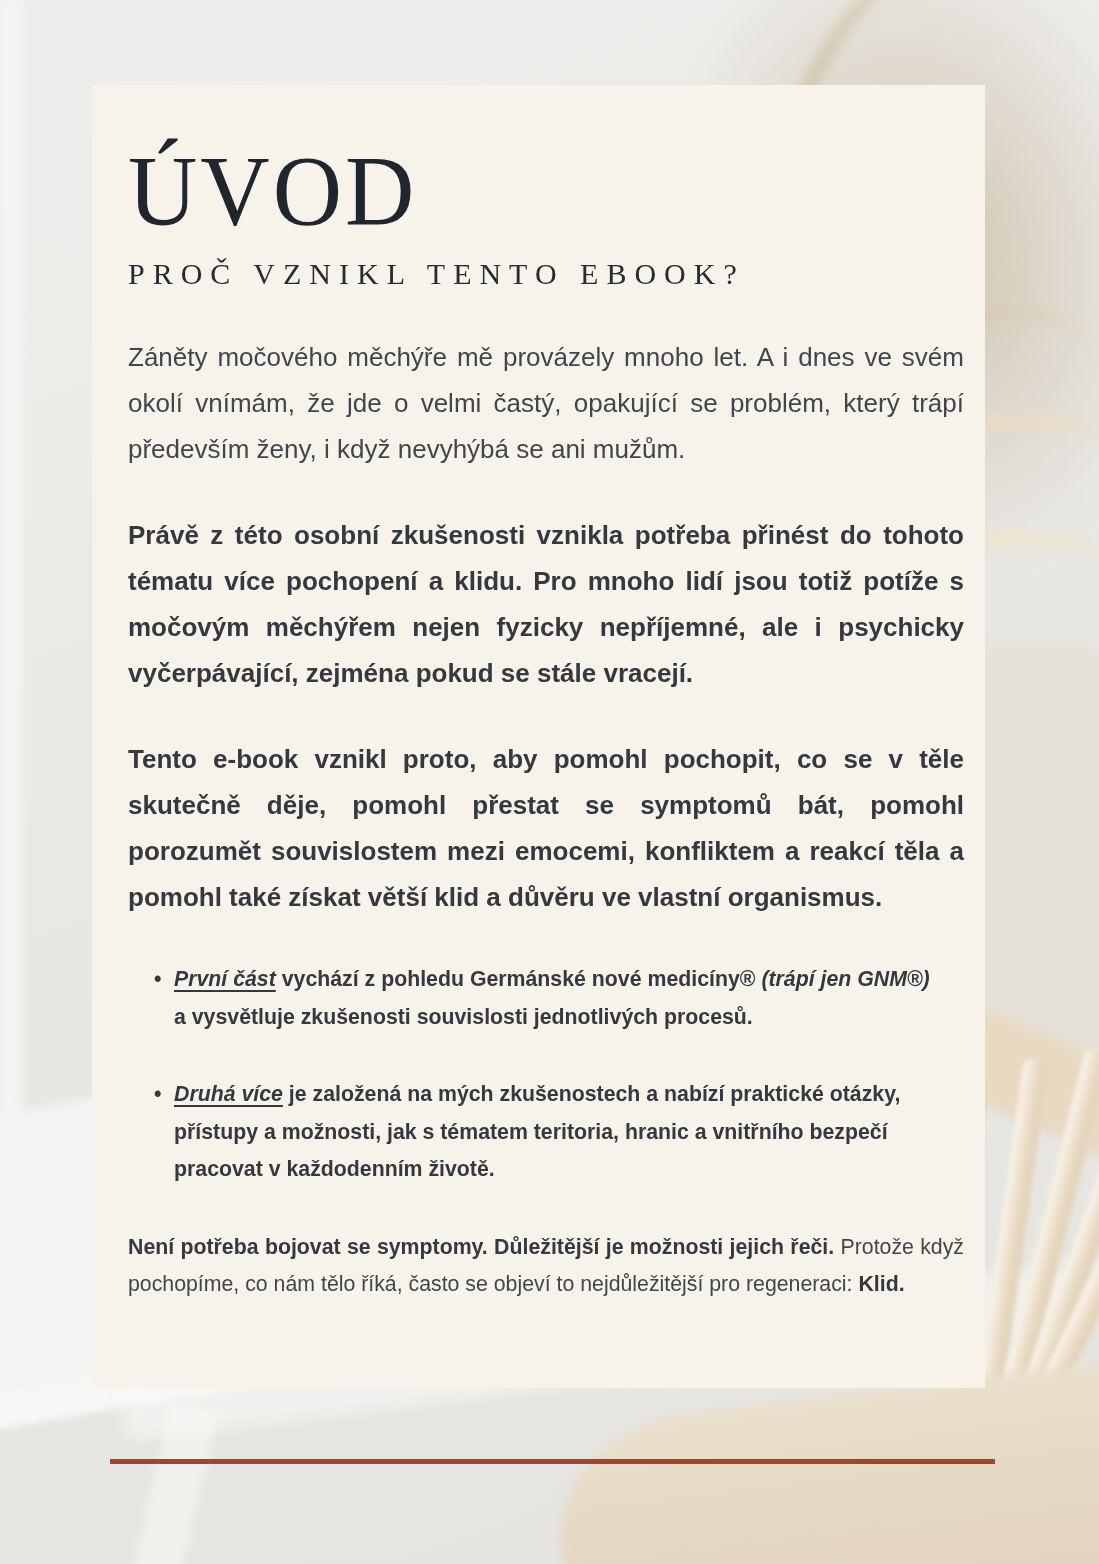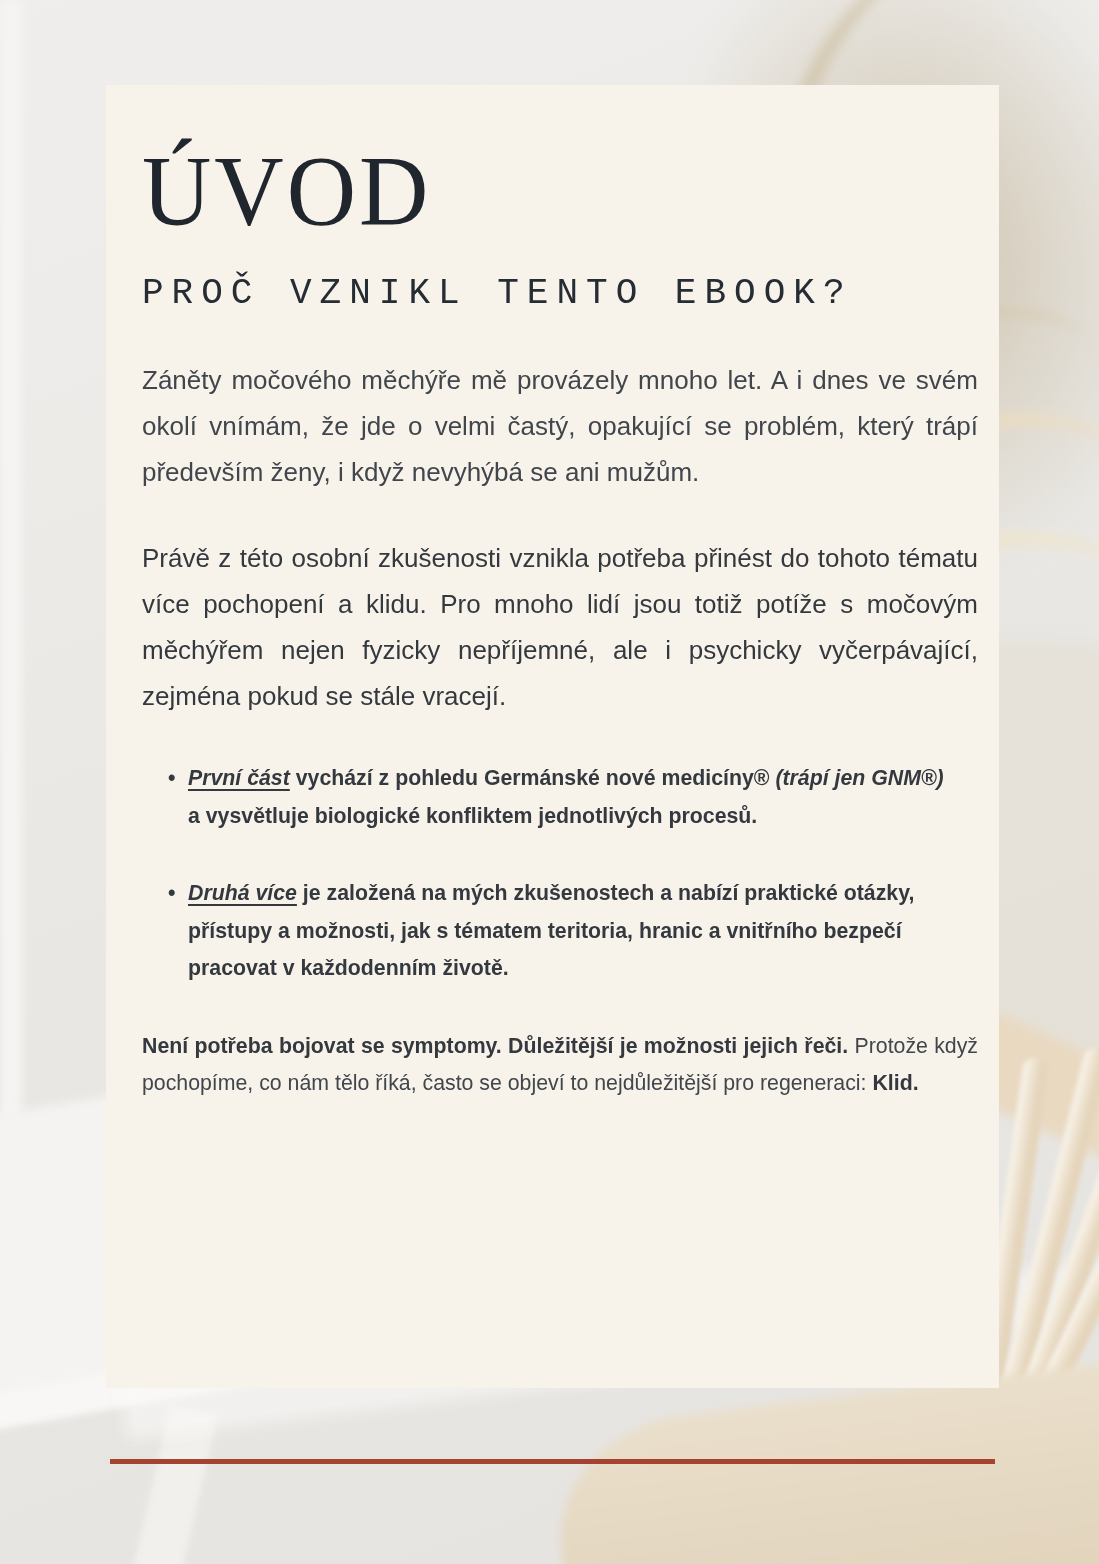--- a/index.html
+++ b/index.html
@@ -46,30 +46,30 @@
       background:#e9d9c1;transform:rotate(24deg);filter:blur(6px);}
   .spindle{position:absolute;width:26px;height:560px;border-radius:13px;
       background:linear-gradient(90deg,#f6efe3 15%,#e5d5bc 70%);filter:blur(2px);}
   .sp-1{left:985px;top:1055px;transform:rotate(8deg);}
   .sp-2{left:1018px;top:1040px;transform:rotate(14deg);}
   .sp-3{left:1050px;top:1030px;transform:rotate(20deg);}
   .sp-4{left:1078px;top:1025px;transform:rotate(26deg);}
   .sp-5{left:952px;top:1075px;transform:rotate(3deg);width:20px;}
 
   
-  .card{position:absolute;left:106px;top:85px;width:893px;height:1303px;background:var(--card-bg);
+  .card{position:absolute;left:92px;top:85px;width:893px;height:1303px;background:var(--card-bg);
         padding:32px 21px 40px 36px;overflow:hidden;}
   h1.title{font-family:"Liberation Serif","DejaVu Serif",serif;font-weight:400;color:var(--heading);
         font-size:96px;line-height:1.0;letter-spacing:3px;transform:scaleY(1.04);transform-origin:left top;
         margin-top:24px;}
-  h2.subtitle{font-family:Liberation Mono, monospace;font-weight:400;color:#262C33;
-        font-size:36px;letter-spacing:8px;margin-top:36px;}
+  h2.subtitle{font-family:Liberation Serif, serif;font-weight:400;color:#262C33;
+        font-size:30px;letter-spacing:8px;margin-top:20px;}
   .body-copy{margin-top:44px;}
   p.para{font-size:26px;line-height:1.76;color:var(--body);text-align:justify;margin-bottom:41px;}
-  p.para.bold{font-weight:400;color:var(--body-bold);}
+  p.para.bold{font-weight:700;color:var(--body-bold);}
   ul.parts{list-style:none;margin:0 0 0 26px;padding-right:18px;}
   ul.parts li{position:relative;padding-left:20px;font-size:21.3px;line-height:1.76;
         font-weight:700;color:var(--body-bold);margin-bottom:40px;text-align:left;}
   ul.parts li .dot{position:absolute;left:0;top:0;font-weight:700;}
   .lead-underline{text-decoration:underline;text-underline-offset:4px;font-style:italic;}
   .it{font-style:italic;}
   p.closing{font-size:21.3px;line-height:1.76;text-align:justify;color:var(--body);margin-bottom:0;}
   p.closing .b{font-weight:700;color:var(--body-bold);}
 
   .footer-rule{position:absolute;left:110px;top:1459px;width:885px;height:5px;background:var(--accent);}
@@ -100,24 +100,25 @@
     <div class="chair-seat"></div>
   </div>
 
   <div class="card">
     <h1 class="title">ÚVOD</h1>
     <h2 class="subtitle">PROČ VZNIKL TENTO EBOOK?</h2>
 
     <div class="body-copy">
       <p class="para">Záněty močového měchýře mě provázely mnoho let. A i dnes ve svém okolí vnímám, že jde o velmi častý, opakující se problém, který trápí především ženy, i když nevyhýbá se ani mužům.</p>
       <p class="para bold">Právě z této osobní zkušenosti vznikla potřeba přinést do tohoto tématu více pochopení a klidu. Pro mnoho lidí jsou totiž potíže s močovým měchýřem nejen fyzicky nepříjemné, ale i psychicky vyčerpávající, zejména pokud se stále vracejí.</p>
+      <p class="para bold">Tento e-book vznikl proto, aby pomohl pochopit, co se v těle skutečně děje, pomohl přestat se symptomů bát, pomohl porozumět souvislostem mezi emocemi, konfliktem a reakcí těla a pomohl také získat větší klid a důvěru ve vlastní organismus.</p>
 
       <ul class="parts">
         <li>
-          <span class="dot">•</span><span class="lead-underline">První část</span><span> vychází z pohledu Germánské nové medicíny® </span><span class="it">(trápí jen GNM®)</span><span> a vysvětluje biologické konfliktem jednotlivých procesů.</span>
+          <span class="dot">•</span><span class="lead-underline">První část</span><span> vychází z pohledu Germánské nové medicíny® </span><span class="it">(trápí jen GNM®)</span><span> a vysvětluje zkušenosti souvislosti jednotlivých procesů.</span>
         </li>
         <li>
           <span class="dot">•</span><span class="lead-underline">Druhá více</span><span> je založená na mých zkušenostech a nabízí praktické otázky, přístupy a možnosti, jak s tématem teritoria, hranic a vnitřního bezpečí pracovat v každodenním životě.</span>
         </li>
       </ul>
 
       <p class="closing">
         <span class="b">Není potřeba bojovat se symptomy. Důležitější je možnosti jejich řeči.</span><span> Protože když pochopíme, co nám tělo říká, často se objeví to nejdůležitější pro regeneraci: </span><span class="b">Klid.</span>
       </p>
     </div>

